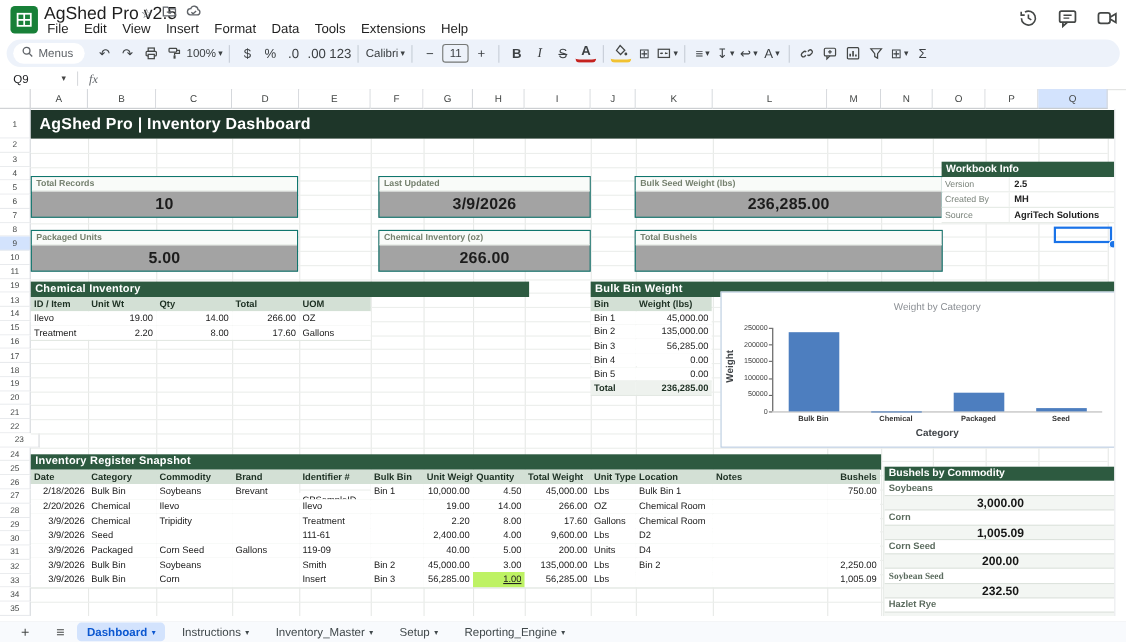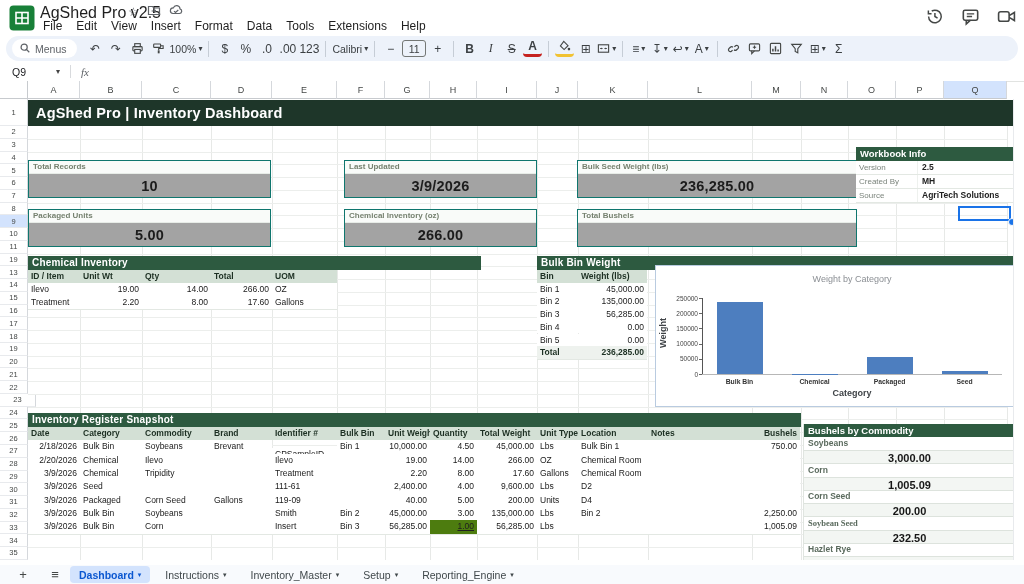--- a/index.html
+++ b/index.html
@@ -581,21 +581,21 @@
       <div class="tcell" style="position: absolute; left: 648px; top: 507.1px; width: 104px; height: 13.35px; background: rgb(255, 255, 255);"></div>
       <div class="tcell r" style="position: absolute; left: 752px; top: 507.1px; width: 48px; height: 13.35px; background: rgb(255, 255, 255);">2,250.00</div>
       <div class="rowline" style="position: absolute; left: 28px; top: 520.45px; width: 772px; height: 1px;"></div>
       <div class="tcell r" style="position: absolute; left: 28px; top: 520.45px; width: 52px; height: 13.35px; background: rgb(255, 255, 255);">3/9/2026</div>
       <div class="tcell" style="position: absolute; left: 80px; top: 520.45px; width: 62px; height: 13.35px; background: rgb(255, 255, 255);">Bulk Bin</div>
       <div class="tcell" style="position: absolute; left: 142px; top: 520.45px; width: 69px; height: 13.35px; background: rgb(255, 255, 255);">Corn</div>
       <div class="tcell" style="position: absolute; left: 211px; top: 520.45px; width: 61px; height: 13.35px; background: rgb(255, 255, 255);"></div>
       <div class="tcell" style="position: absolute; left: 272px; top: 520.45px; width: 65px; height: 13.35px; background: rgb(255, 255, 255);">Insert</div>
       <div class="tcell" style="position: absolute; left: 337px; top: 520.45px; width: 48px; height: 13.35px; background: rgb(255, 255, 255);">Bin 3</div>
       <div class="tcell r" style="position: absolute; left: 385px; top: 520.45px; width: 45px; height: 13.35px; background: rgb(255, 255, 255);">56,285.00</div>
-      <div class="tcell r" style="position: absolute; left: 430px; top: 520.45px; width: 47px; height: 13.35px; background: #4d7c0f; text-decoration: underline;">1.00</div>
+      <div class="tcell r" style="position: absolute; left: 430px; top: 520.45px; width: 47px; height: 13.35px; background: #bef264; text-decoration: underline;">1.00</div>
       <div class="tcell r" style="position: absolute; left: 477px; top: 520.45px; width: 60px; height: 13.35px; background: rgb(255, 255, 255);">56,285.00</div>
       <div class="tcell" style="position: absolute; left: 537px; top: 520.45px; width: 41px; height: 13.35px; background: rgb(255, 255, 255);">Lbs</div>
       <div class="tcell" style="position: absolute; left: 578px; top: 520.45px; width: 70px; height: 13.35px; background: rgb(255, 255, 255);"></div>
       <div class="tcell" style="position: absolute; left: 648px; top: 520.45px; width: 104px; height: 13.35px; background: rgb(255, 255, 255);"></div>
       <div class="tcell r" style="position: absolute; left: 752px; top: 520.45px; width: 48px; height: 13.35px; background: rgb(255, 255, 255);">1,005.09</div>
       <div class="rowline" style="position: absolute; left: 28px; top: 533.8px; width: 772px; height: 1px;"></div>
     </div>
 
   <div id="bushels">
     <div class="hd">Bushels by Commodity</div>

